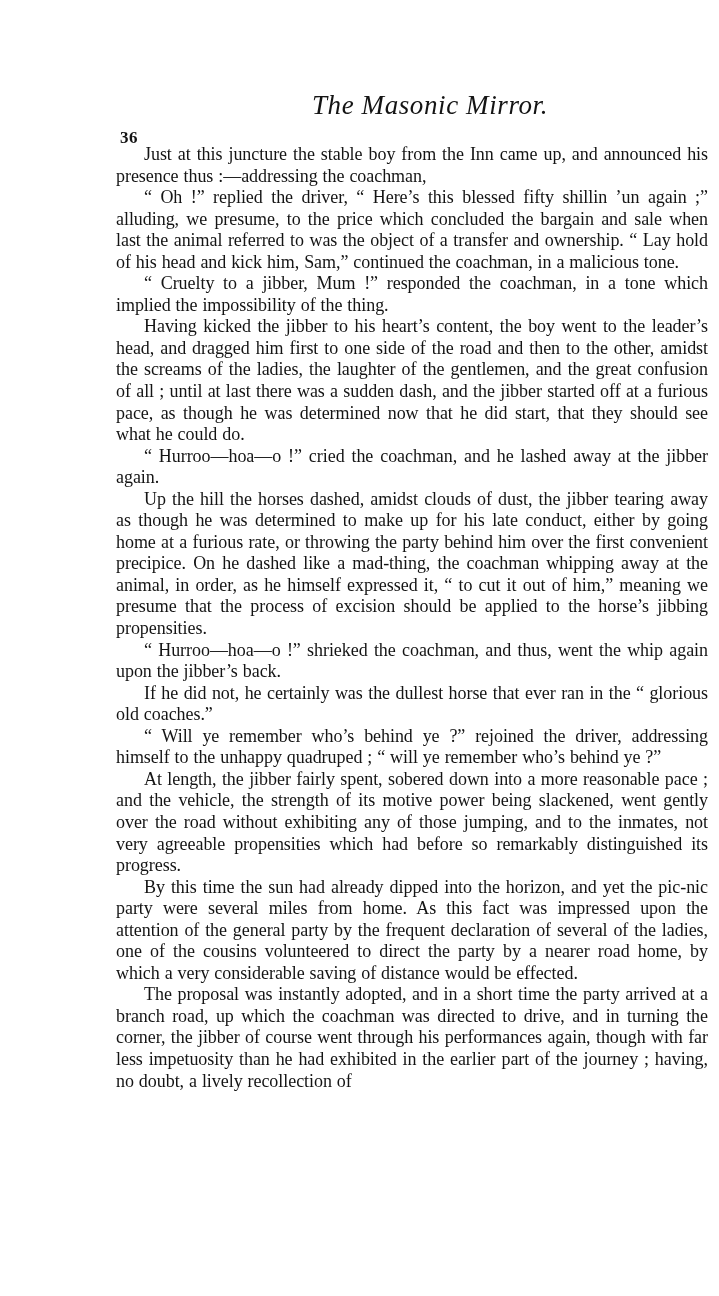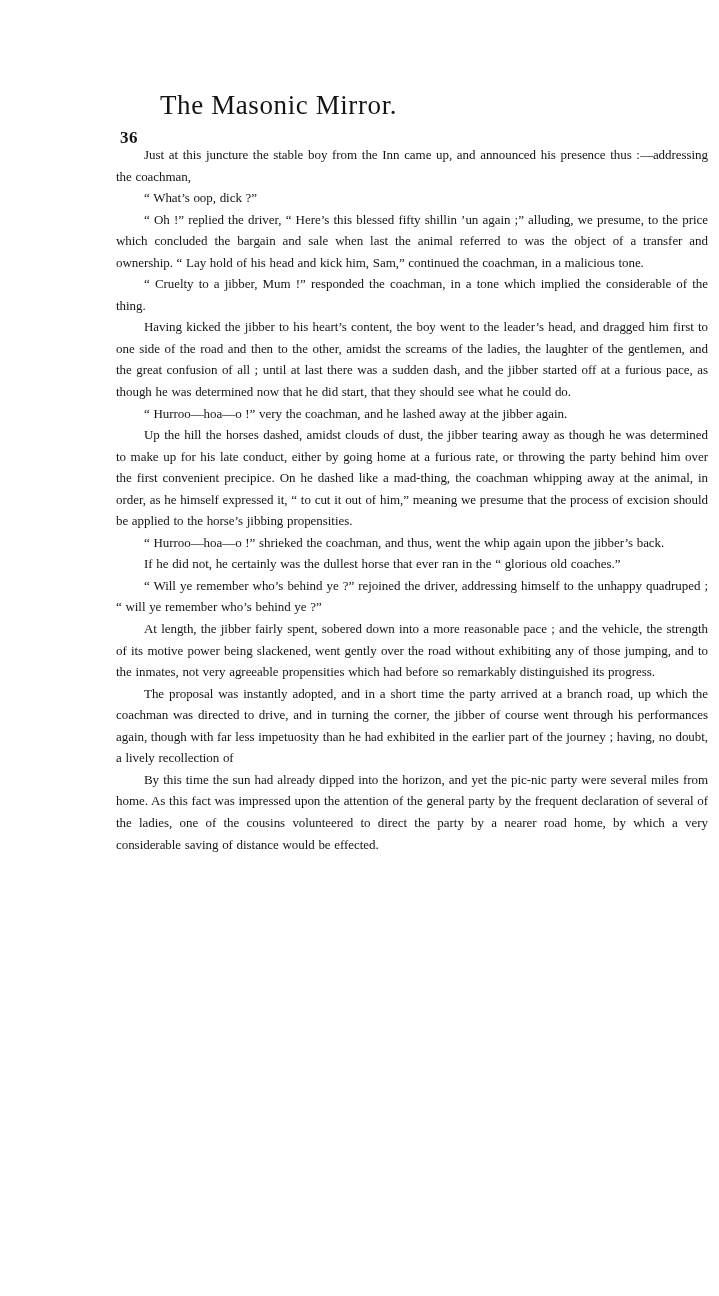--- a/index.html
+++ b/index.html
@@ -31,32 +31,33 @@
       left: 4px;
       top: 6px;
       font-family: "Liberation Serif", serif;
       font-size: 17px;
       font-weight: bold;
       letter-spacing: 0.5px;
       margin-top: 36px;
     }
     .page-title {
       position: absolute;
-      left: 8px;
+      left: 0;
       right: 0;
       top: 4px;
-      text-align: left;
+      text-align: center;
       font-family: "Liberation Serif", serif;
+      font-style: italic;
       font-size: 27px;
       letter-spacing: 0.6px;
       padding-left: 36px;
     }
     .body-text {
       font-family: "Liberation Serif", serif;
-      font-size: 13px;
+      font-size: 18px;
       line-height: 21.55px;
       text-align: justify;
       letter-spacing: -0.05px;
       word-spacing: 0.5px;
     }
     .body-text p {
       margin: 0;
       text-indent: 28px;
       text-align-last: left;
     }
@@ -65,26 +66,25 @@
 <body>
 
 <div class="page">
   <div class="running-head">
     <span class="page-number">36</span>
     <span class="page-title">The Masonic Mirror.</span>
   </div>
 
   <div class="body-text">
     <p>Just at this juncture the stable boy from the Inn came up, and announced his presence thus :—addressing the coachman,</p>
-    <p>“ What’s oop, dick ?”</p>
     <p>“ Oh !” replied the driver, “ Here’s this blessed fifty shillin ’un again ;” alluding, we presume, to the price which concluded the bargain and sale when last the animal referred to was the object of a transfer and ownership. “ Lay hold of his head and kick him, Sam,” continued the coachman, in a malicious tone.</p>
-    <p>“ Cruelty to a jibber, Mum !” responded the coachman, in a tone which implied the considerable of the thing.</p>
+    <p>“ Cruelty to a jibber, Mum !” responded the coachman, in a tone which implied the impossibility of the thing.</p>
     <p>Having kicked the jibber to his heart’s content, the boy went to the leader’s head, and dragged him first to one side of the road and then to the other, amidst the screams of the ladies, the laughter of the gentlemen, and the great confusion of all ; until at last there was a sudden dash, and the jibber started off at a furious pace, as though he was determined now that he did start, that they should see what he could do.</p>
-    <p>“ Hurroo—hoa—o !” very the coachman, and he lashed away at the jibber again.</p>
+    <p>“ Hurroo—hoa—o !” cried the coachman, and he lashed away at the jibber again.</p>
     <p>Up the hill the horses dashed, amidst clouds of dust, the jibber tearing away as though he was determined to make up for his late conduct, either by going home at a furious rate, or throwing the party behind him over the first convenient precipice. On he dashed like a mad-thing, the coachman whipping away at the animal, in order, as he himself expressed it, “ to cut it out of him,” meaning we presume that the process of excision should be applied to the horse’s jibbing propensities.</p>
     <p>“ Hurroo—hoa—o !” shrieked the coachman, and thus, went the whip again upon the jibber’s back.</p>
     <p>If he did not, he certainly was the dullest horse that ever ran in the “ glorious old coaches.”</p>
     <p>“ Will ye remember who’s behind ye ?” rejoined the driver, addressing himself to the unhappy quadruped ; “ will ye remember who’s behind ye ?”</p>
     <p>At length, the jibber fairly spent, sobered down into a more reasonable pace ; and the vehicle, the strength of its motive power being slackened, went gently over the road without exhibiting any of those jumping, and to the inmates, not very agreeable propensities which had before so remarkably distinguished its progress.</p>
+    <p>By this time the sun had already dipped into the horizon, and yet the pic-nic party were several miles from home. As this fact was impressed upon the attention of the general party by the frequent declaration of several of the ladies, one of the cousins volunteered to direct the party by a nearer road home, by which a very considerable saving of distance would be effected.</p>
     <p>The proposal was instantly adopted, and in a short time the party arrived at a branch road, up which the coachman was directed to drive, and in turning the corner, the jibber of course went through his performances again, though with far less impetuosity than he had exhibited in the earlier part of the journey ; having, no doubt, a lively recollection of</p>
-    <p>By this time the sun had already dipped into the horizon, and yet the pic-nic party were several miles from home. As this fact was impressed upon the attention of the general party by the frequent declaration of several of the ladies, one of the cousins volunteered to direct the party by a nearer road home, by which a very considerable saving of distance would be effected.</p>
   </div>
 </div>
 
 </body></html>

